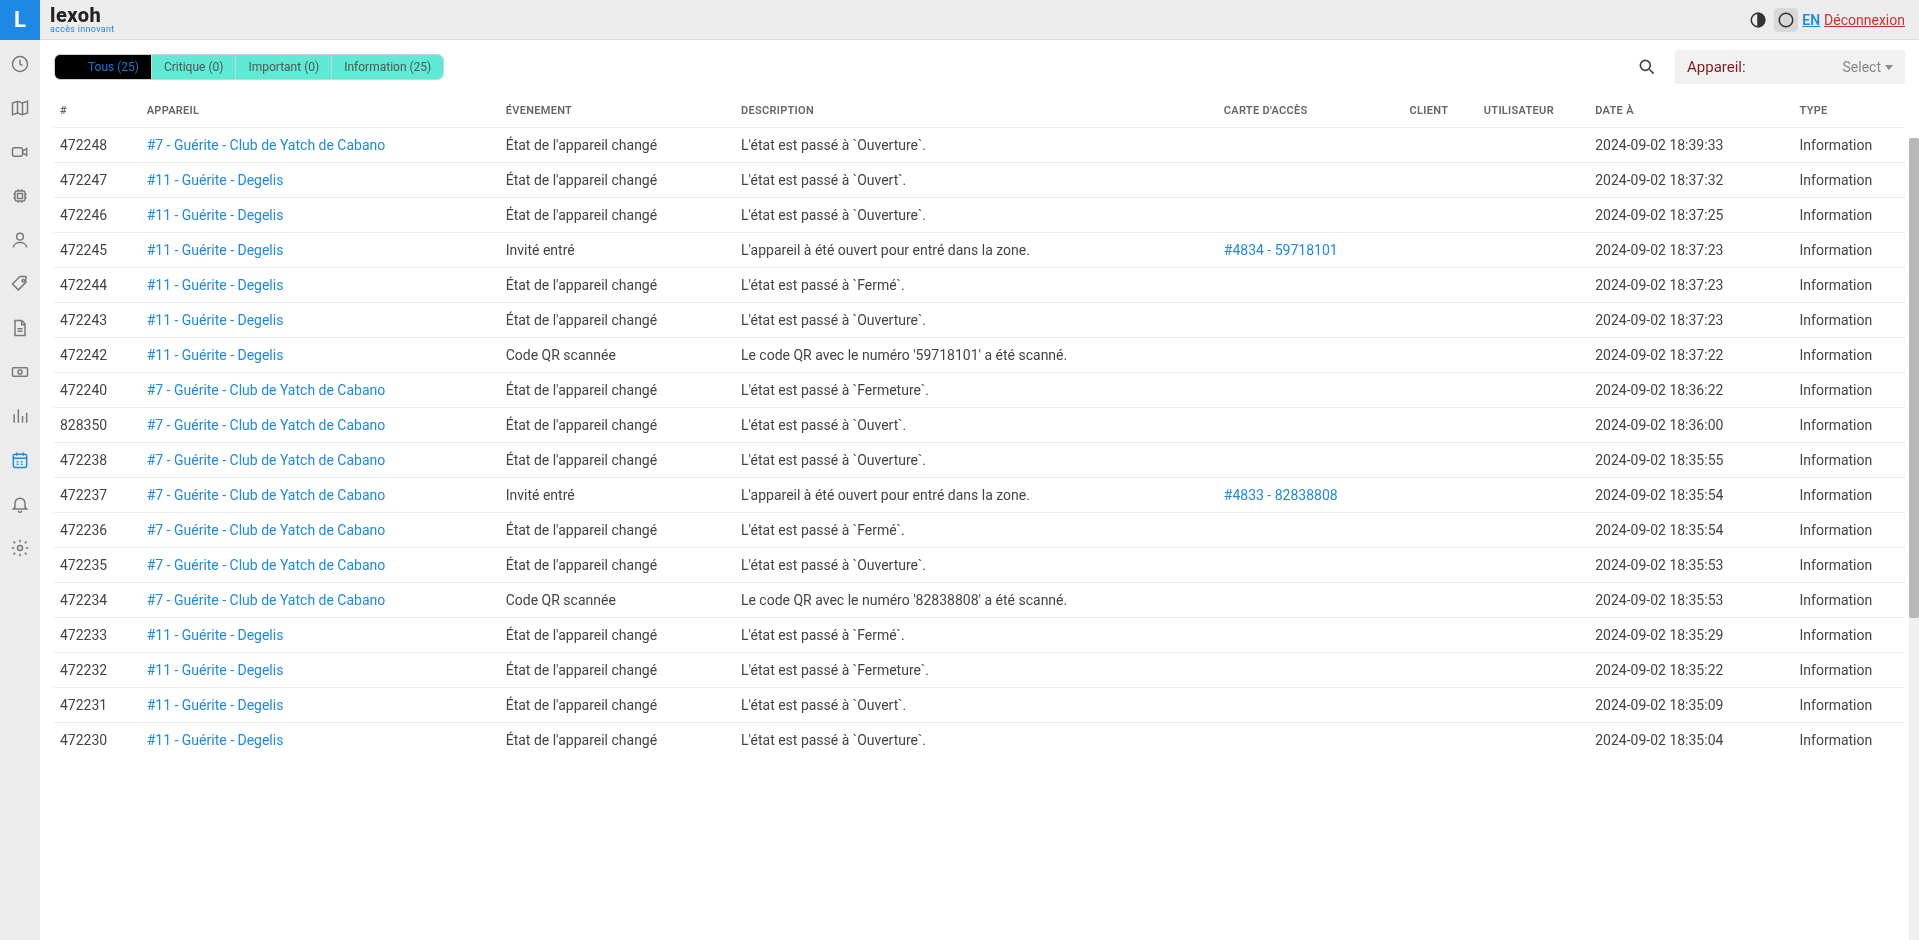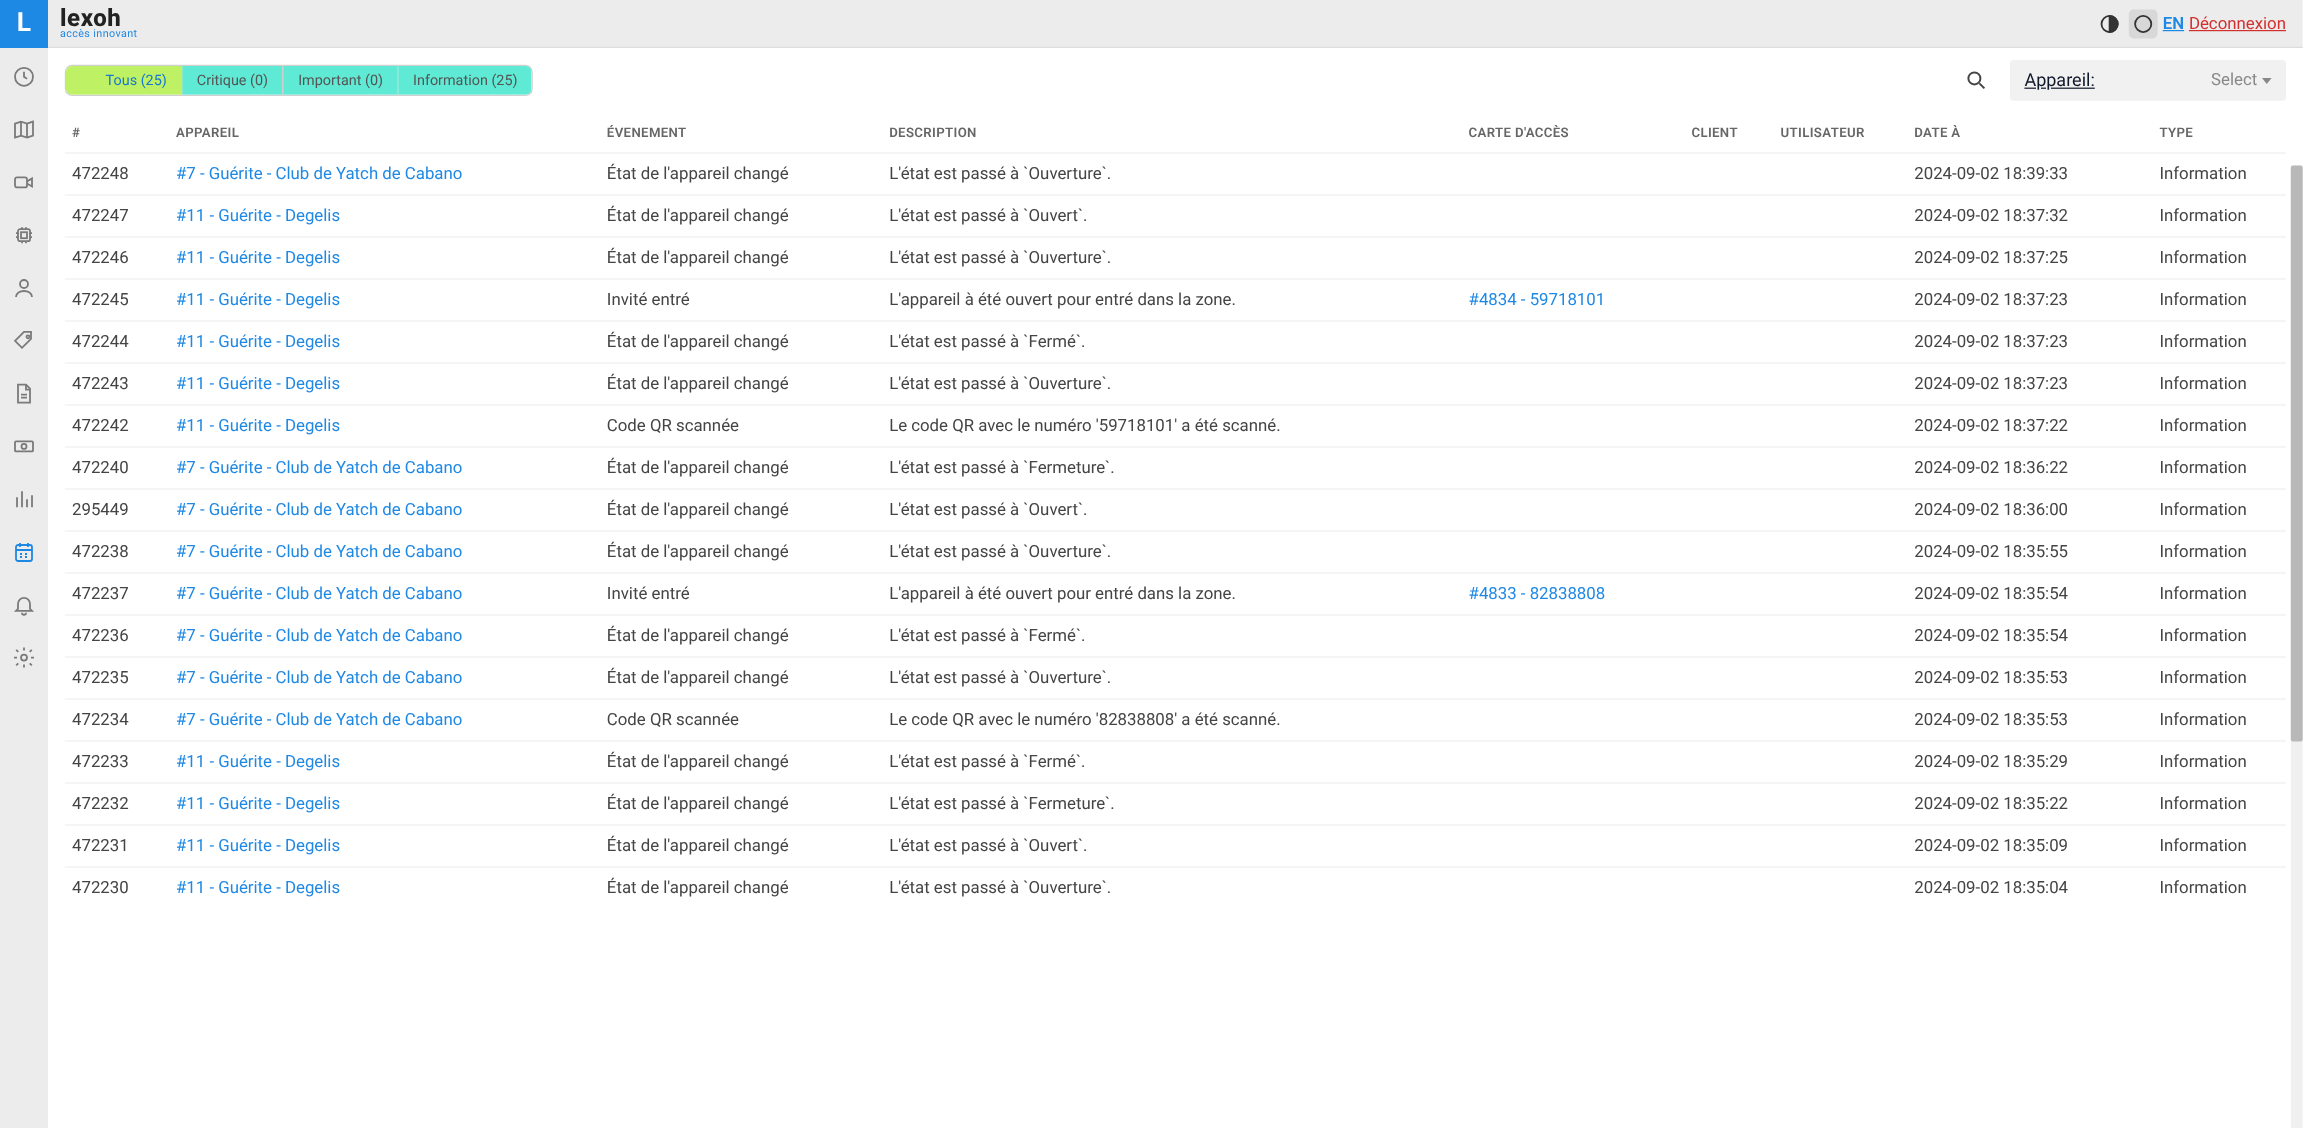--- a/index.html
+++ b/index.html
@@ -28,25 +28,25 @@
 .sidebar .nav-item.active { color: #1E88E5; }
 .sidebar .nav-item svg { width: 20px; height: 20px; }
 
 .main { flex: 1; display: flex; flex-direction: column; background: #fff; min-width: 0; }
 
 
 .filter-row { display: flex; align-items: center; padding: 10px 14px 6px 14px; }
 .pill-group { display: flex; border: 1px solid #d0d0d0; border-radius: 6px; overflow: hidden; }
 .pill { padding: 5px 12px; font-size: 12px; color: #555; border-right: 1px solid #d0d0d0; cursor: pointer; background: #5eead4; }
 .pill:last-child { border-right: none; }
-.pill.active { background: #bef264; color: #1976D2; padding-left: 33px; }
+.pill.active { background: #000000; color: #1976D2; padding-left: 33px; }
 .filter-spacer { flex: 1; }
 .search-icon { width: 20px; height: 20px; color: #444; margin-right: 18px; cursor: pointer; }
 .device-filter { display: flex; align-items: center; background: #f1f1f1; border-radius: 3px; padding: 8px 12px; gap: 10px; min-width: 230px; }
-.device-filter .label { font-size: 15px; color: #0f172a; text-decoration: underline; }
+.device-filter .label { font-size: 15px; color: #7f1d1d; }
 .device-filter .select { margin-left: auto; color: #888; font-size: 14px; display: flex; align-items: center; gap: 4px; cursor: pointer; }
 .caret-down { width: 0; height: 0; border-left: 4px solid transparent; border-right: 4px solid transparent; border-top: 5px solid #888; display: inline-block; }
 
 
 .table-wrap { flex: 1; overflow-y: auto; padding: 0 14px; }
 table { width: 100%; border-collapse: collapse; table-layout: fixed; }
 thead th { text-align: left; font-size: 11px; font-weight: 600; color: #666; text-transform: uppercase; padding: 14px 6px 10px 6px; letter-spacing: 0.3px; }
 tbody td { padding: 9px 6px; border-top: 1px solid #eee; font-size: 14px; color: #444; white-space: nowrap; overflow: hidden; text-overflow: ellipsis; }
 tbody td a { color: #1E88E5; text-decoration: none; }
 
@@ -305,21 +305,21 @@
               <td><a href="#">#7 - Guérite - Club de Yatch de Cabano</a></td>
               <td>État de l'appareil changé</td>
               <td>L'état est passé à `Fermeture`.</td>
               <td></td>
               <td></td>
               <td></td>
               <td>2024-09-02 18:36:22</td>
               <td>Information</td>
             </tr>
             <tr>
-              <td>295449</td>
+              <td>828350</td>
               <td><a href="#">#7 - Guérite - Club de Yatch de Cabano</a></td>
               <td>État de l'appareil changé</td>
               <td>L'état est passé à `Ouvert`.</td>
               <td></td>
               <td></td>
               <td></td>
               <td>2024-09-02 18:36:00</td>
               <td>Information</td>
             </tr>
             <tr>

